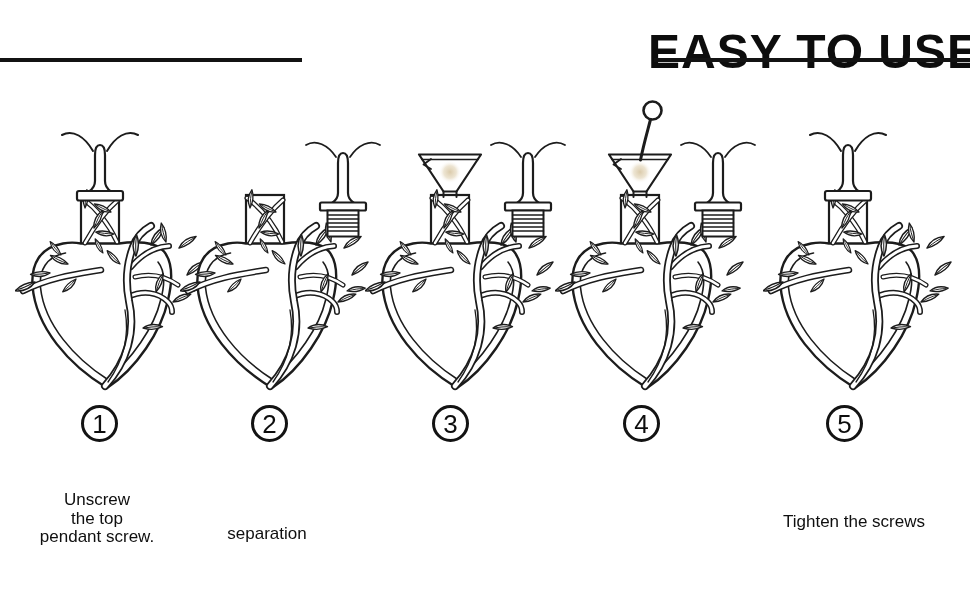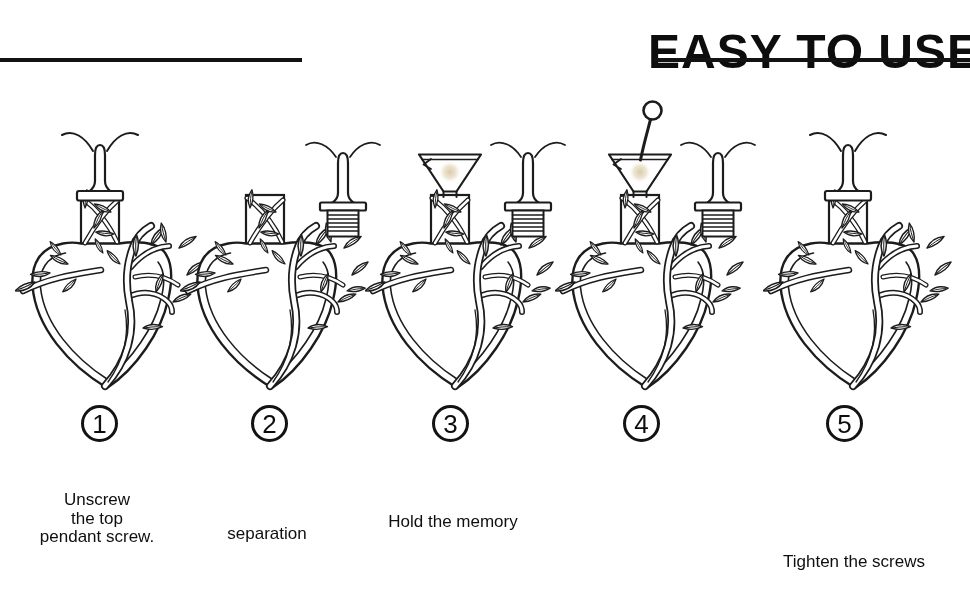--- a/index.html
+++ b/index.html
@@ -20,21 +20,21 @@
        border:3px solid #131313;border-radius:50%;display:flex;align-items:center;
        justify-content:center;font-size:26px;line-height:1;color:#0d0d0d;}
   .n1{left:81px;} .n2{left:251px;} .n3{left:432px;} .n4{left:623px;} .n5{left:826px;}
   
   .caption{position:absolute;width:230px;text-align:center;font-size:17px;
            line-height:18.5px;white-space:pre-line;color:#0f0f0f;}
   .c1{left:-18px;top:491px;}
   .c2{left:152px;top:525px;}
   .c3{left:338px;top:513px;}
   .c4{left:547px;top:482px;line-height:17.5px;}
-  .c5{left:739px;top:513px;margin-top:40px;}
+  .c5{left:739px;top:513px;}
 </style>
 </head>
 <body>
 
 <div class="page">
 
   <svg class="defs" aria-hidden="true">
     <defs>
       <radialGradient id="powder">
         <stop offset="0%" stop-color="#d9c8a6" stop-opacity="0.95"></stop>
@@ -161,16 +161,15 @@
   <div class="num n1">1</div>
   <div class="num n2">2</div>
   <div class="num n3">3</div>
   <div class="num n4">4</div>
   <div class="num n5">5</div>
 
   <div class="caption c1">Unscrew
 the top
 pendant screw.</div>
   <div class="caption c2">separation</div>
-  <div class="caption c3">Hold the memory</div>
   <div class="caption c5">Tighten the screws</div>
 
 </div>
 
 </body></html>

